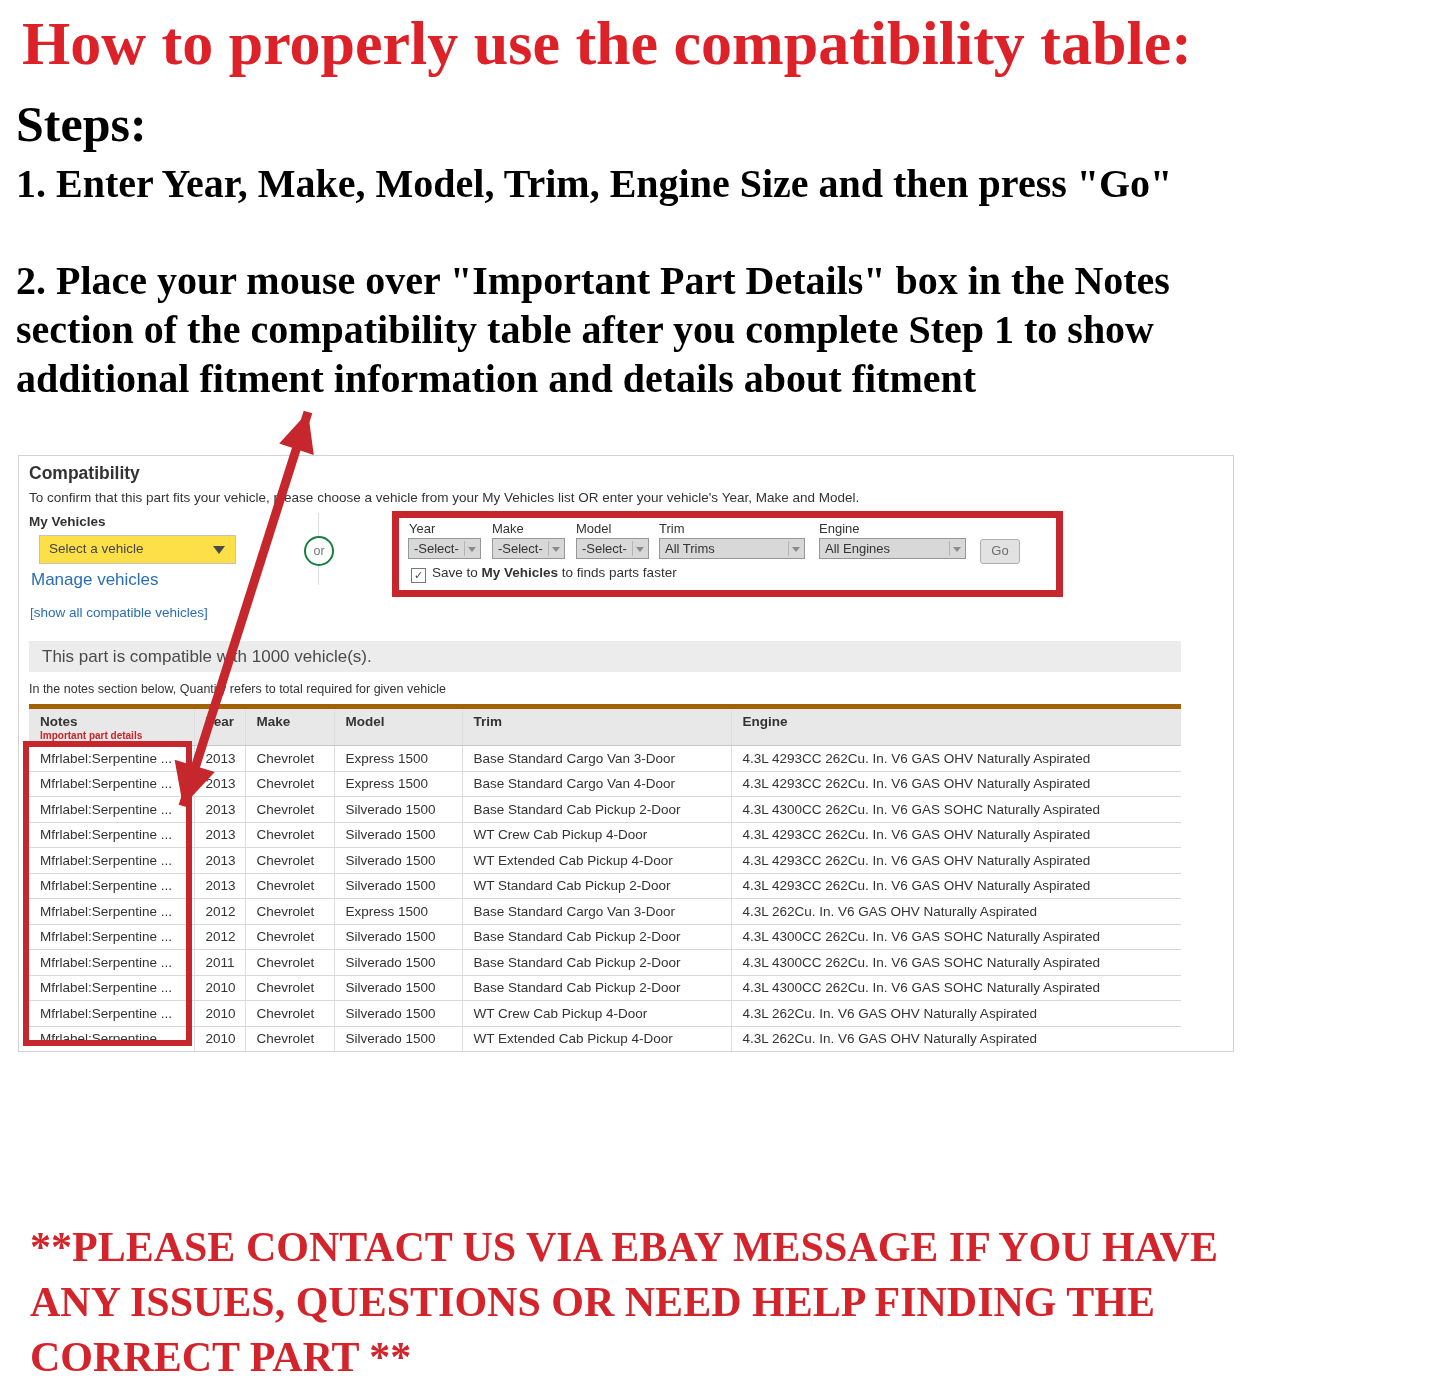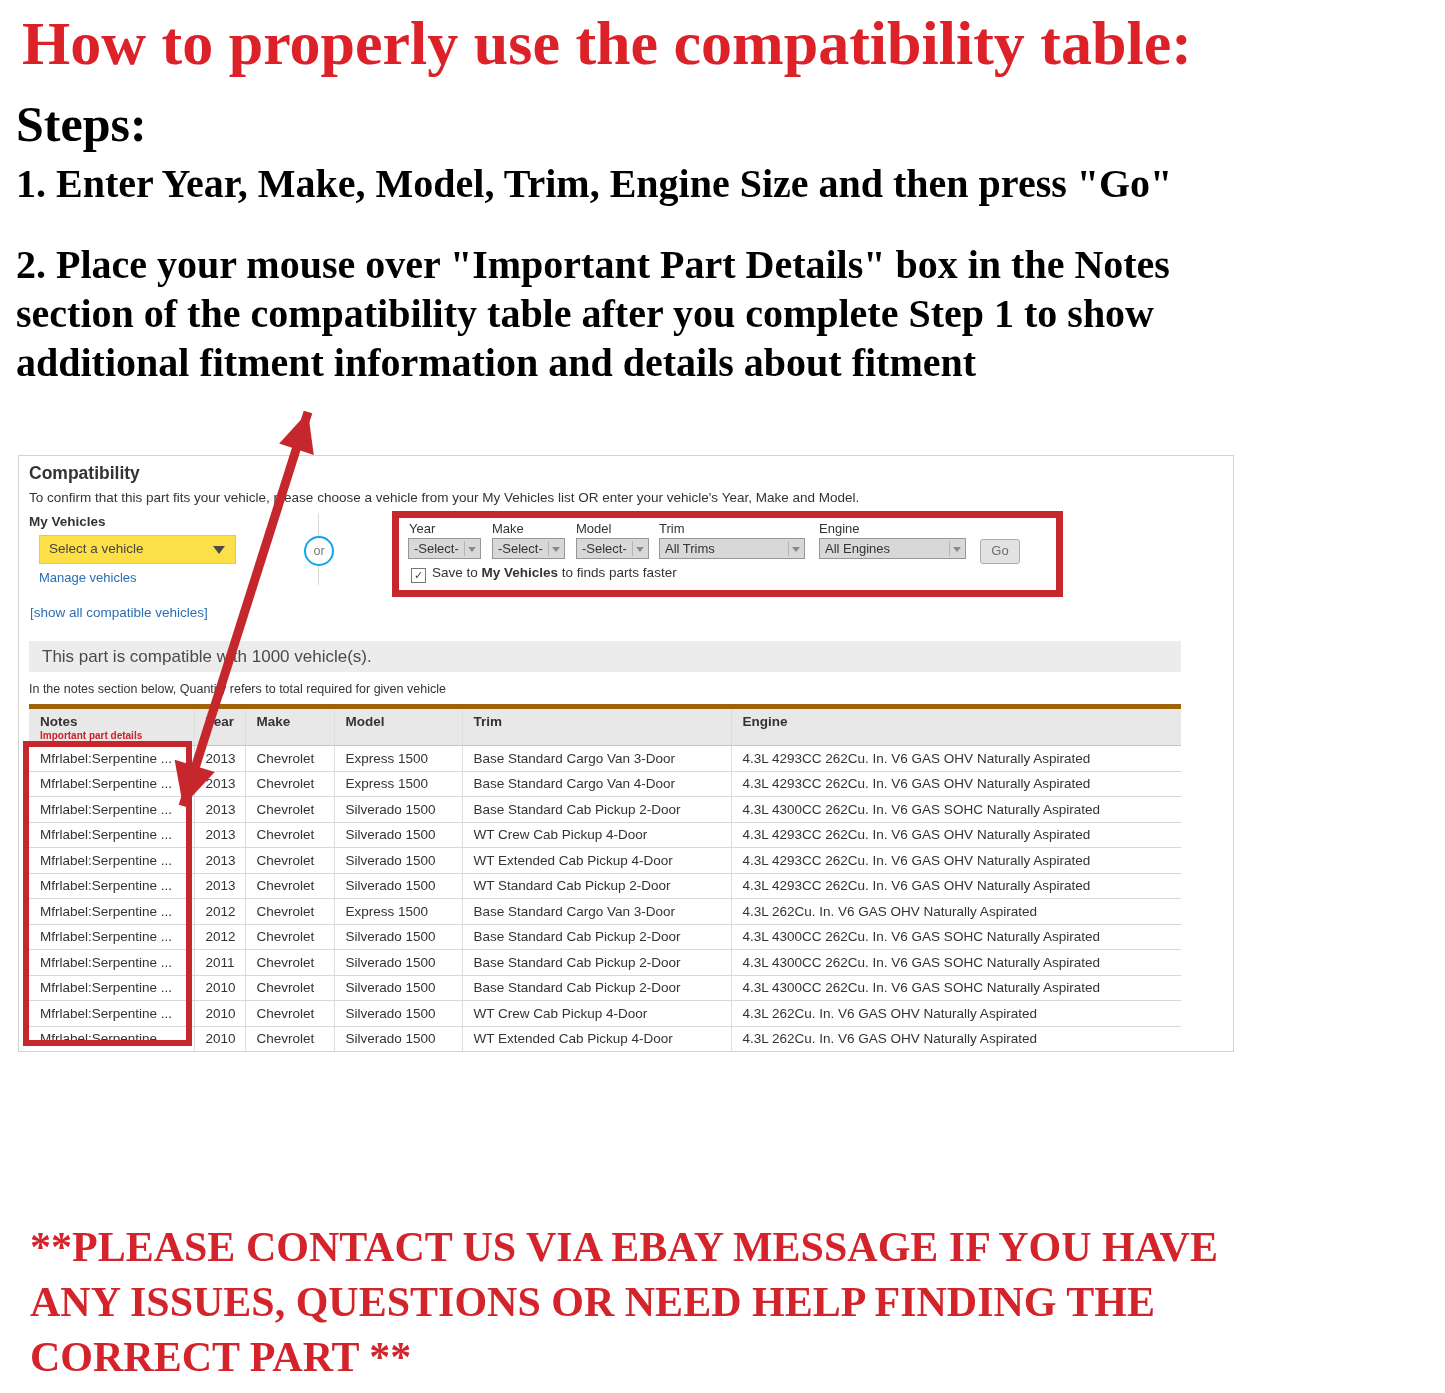--- a/index.html
+++ b/index.html
@@ -9,39 +9,39 @@
   }
   html,body{margin:0;padding:0;background:#fff;}
   #page{position:relative;width:1445px;height:1393px;background:#fff;overflow:hidden;
         font-family:"Liberation Sans","DejaVu Sans",sans-serif;}
   .serif{font-family:"Liberation Serif","DejaVu Serif",serif;font-weight:bold;}
   .nowrap{white-space:nowrap;}
   
   #title{position:absolute;left:22px;top:8px;font-size:62px;color:var(--red-heading);}
   #steps-heading{position:absolute;left:16px;top:95px;font-size:50px;color:#000;}
   #step1{position:absolute;left:16px;top:160px;font-size:40px;color:#000;}
-  #step2{position:absolute;left:16px;top:240px;font-size:40px;line-height:49px;color:#000;}
+  #step2{position:absolute;left:16px;top:256px;font-size:40px;line-height:49px;color:#000;}
   
   #note-block{position:absolute;left:30px;top:1074px;font-size:41px;line-height:53px;color:#000;}
   #contact-block{position:absolute;left:30px;top:1220px;font-size:42px;line-height:55px;color:#d4242b;}
   
   #panel{position:absolute;left:18px;top:455px;width:1182px;height:595px;background:#fff;
          border:1px solid #d2d2d2;overflow:hidden;color:#333;padding-left:32px;}
   .abs{position:absolute;}
   #compat-heading{left:10px;top:7px;font-size:17.5px;font-weight:bold;color:#333;}
   #compat-intro{left:10px;top:34px;font-size:13.5px;color:#333;}
   #myvehicles-label{left:10px;top:58px;font-size:13.5px;font-weight:bold;}
   #vehicle-select{left:20px;top:79px;width:186px;height:27px;border:1px solid #c3c3c3;background:#fde047;
                   font-size:13.5px;color:#444;line-height:25px;padding-left:9px;cursor:pointer;}
   #vehicle-select .tri{position:absolute;right:10px;top:10px;width:0;height:0;
                   border-left:6px solid transparent;border-right:6px solid transparent;border-top:8px solid #4a4a4a;}
-  #manage-link{left:20px;top:114px;font-size:13px;color:var(--link-blue);cursor:pointer;}
+  #manage-link{left:12px;top:114px;font-size:17px;color:var(--link-blue);cursor:pointer;}
   #showall-link{left:11px;top:149px;font-size:13.5px;color:var(--link-blue);cursor:pointer;}
   #or-line{left:299px;top:57px;width:1px;height:72px;background:#dcdcdc;}
-  #or-badge{left:285px;top:80px;width:26px;height:26px;border:2px solid #0ea5e9;border-radius:50%;
+  #or-badge{left:285px;top:80px;width:26px;height:26px;border:2px solid #15803d;border-radius:50%;
             background:#fff;font-size:12.5px;color:#777;text-align:center;line-height:26px;}
   
   .fld-label{font-size:13px;color:#333;}
   .sel{height:21px;border:1px solid #979797;background:#d8d8d8;font-size:13px;color:#333;
        line-height:20px;padding-left:5px;box-sizing:border-box;cursor:pointer;}
   .sel .chev{position:absolute;right:4px;top:8px;width:0;height:0;
        border-left:4px solid transparent;border-right:4px solid transparent;border-top:5px solid #8a8a8a;}
   .sel .sep{position:absolute;right:15px;top:2px;bottom:2px;width:1px;background:#b5b5b5;}
   #go-button{left:961px;top:83px;width:38px;height:23px;background:#e2e2e2;border:1px solid #aeaeae;
        border-radius:3px;font-size:13px;color:#6e6e6e;text-align:center;line-height:21px;cursor:pointer;}

